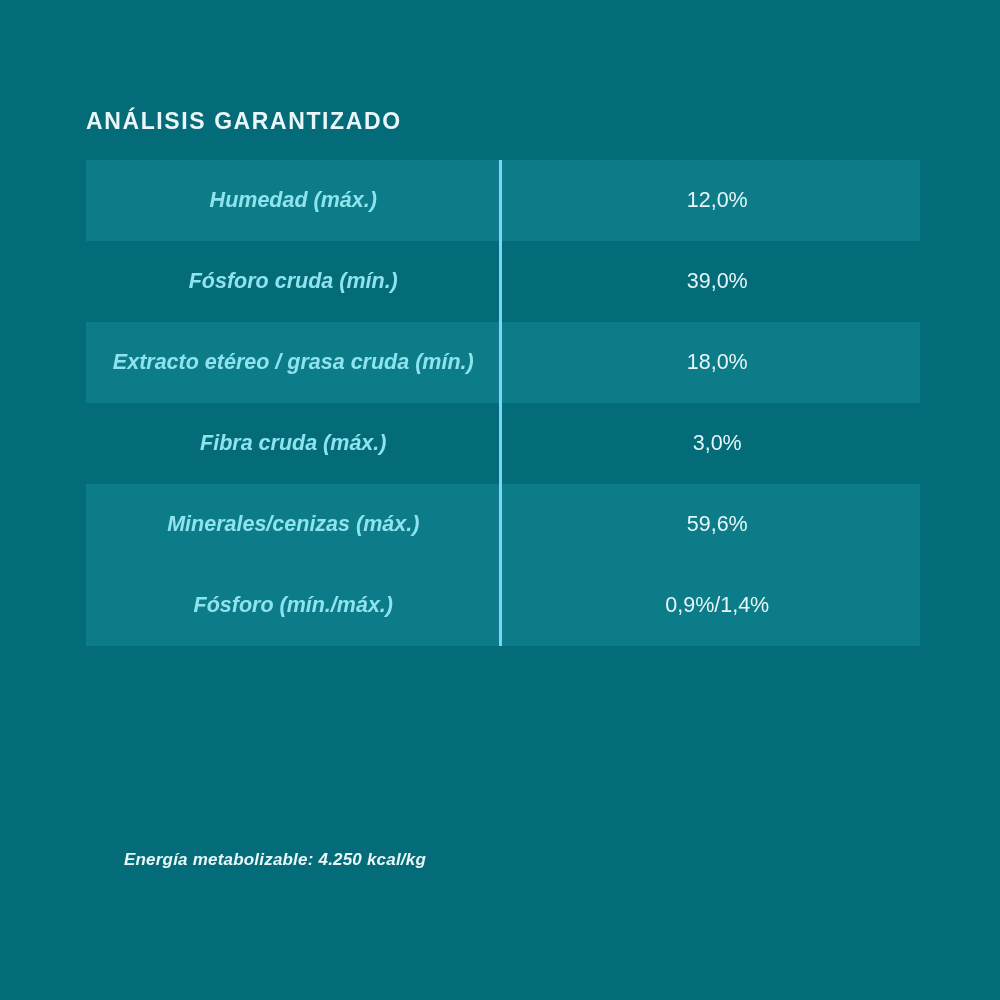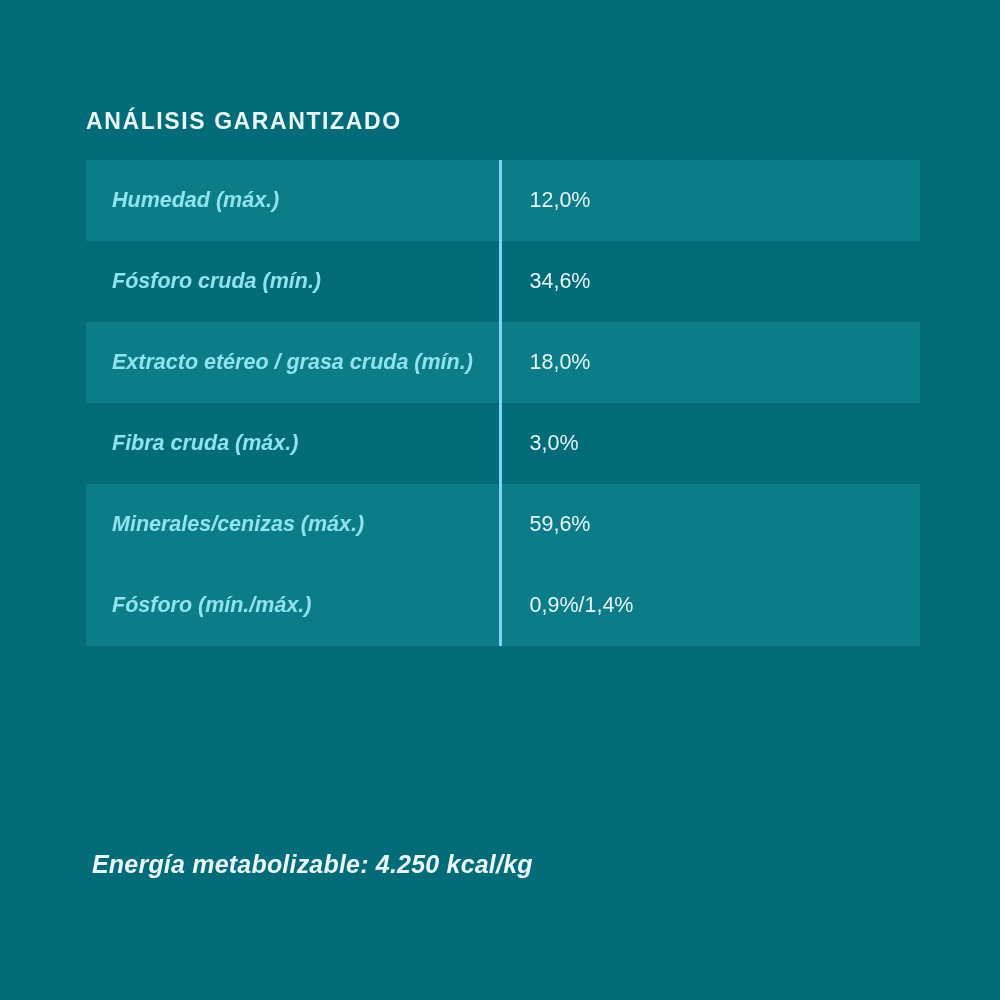--- a/index.html
+++ b/index.html
@@ -12,20 +12,21 @@
     background: #046b78;
     font-family: "Liberation Sans", sans-serif;
     overflow: hidden;
   }
 
   .page {
     position: relative;
     width: 1000px;
     height: 1000px;
     box-sizing: border-box;
+    text-align: center;
   }
 
   .panel-title {
     position: absolute;
     left: 86px;
     top: 108px;
     font-size: 23px;
     font-weight: bold;
     letter-spacing: 1.6px;
     color: #e9f7f8;
@@ -70,45 +71,45 @@
     padding: 26px 15px 26px 28px;
     box-sizing: border-box;
     font-size: 21.5px;
     line-height: 1.35;
     color: #e7f6f8;
     font-weight: normal;
   }
 
   .footnote {
     position: absolute;
-    left: 92px;
+    left: 124px;
     top: 850px;
     font-style: italic;
     font-weight: bold;
-    font-size: 25px;
+    font-size: 17px;
     color: #e9f7f8;
     letter-spacing: 0.2px;
   }
 </style>
 </head>
 <body>
 
 <div class="page">
 
   <div class="panel-title">ANÁLISIS GARANTIZADO</div>
 
   <table class="table">
     <tbody>
       <tr class="row-odd">
         <td class="cell-label">Humedad (máx.)</td>
         <td class="cell-value">12,0%</td>
       </tr>
       <tr class="row-even">
         <td class="cell-label">Fósforo cruda (mín.)</td>
-        <td class="cell-value">34,6%</td>
+        <td class="cell-value">39,0%</td>
       </tr>
       <tr class="row-odd">
         <td class="cell-label">Extracto etéreo / grasa cruda (mín.)</td>
         <td class="cell-value">18,0%</td>
       </tr>
       <tr class="row-even">
         <td class="cell-label">Fibra cruda (máx.)</td>
         <td class="cell-value">3,0%</td>
       </tr>
       <tr class="row-odd">

